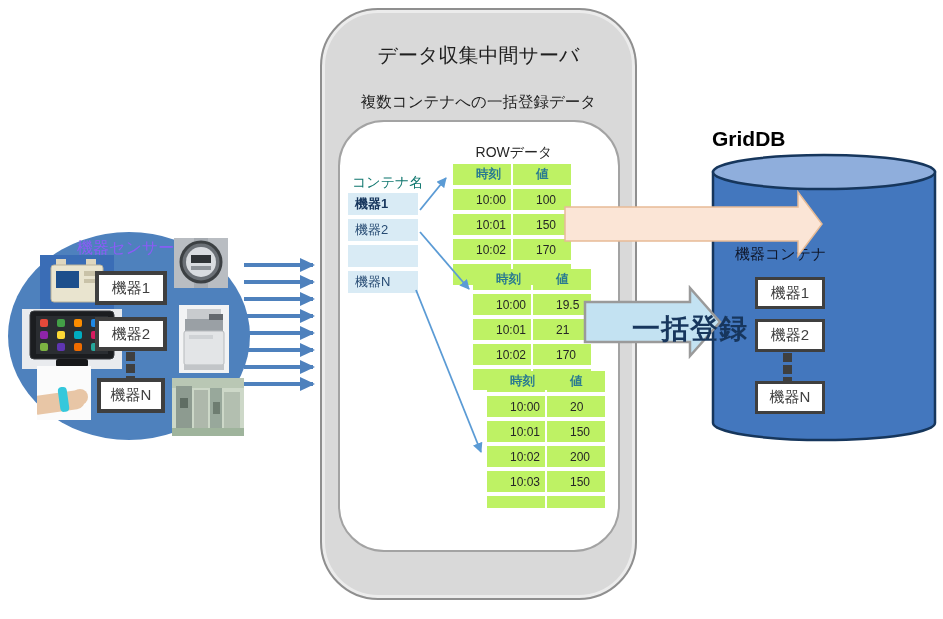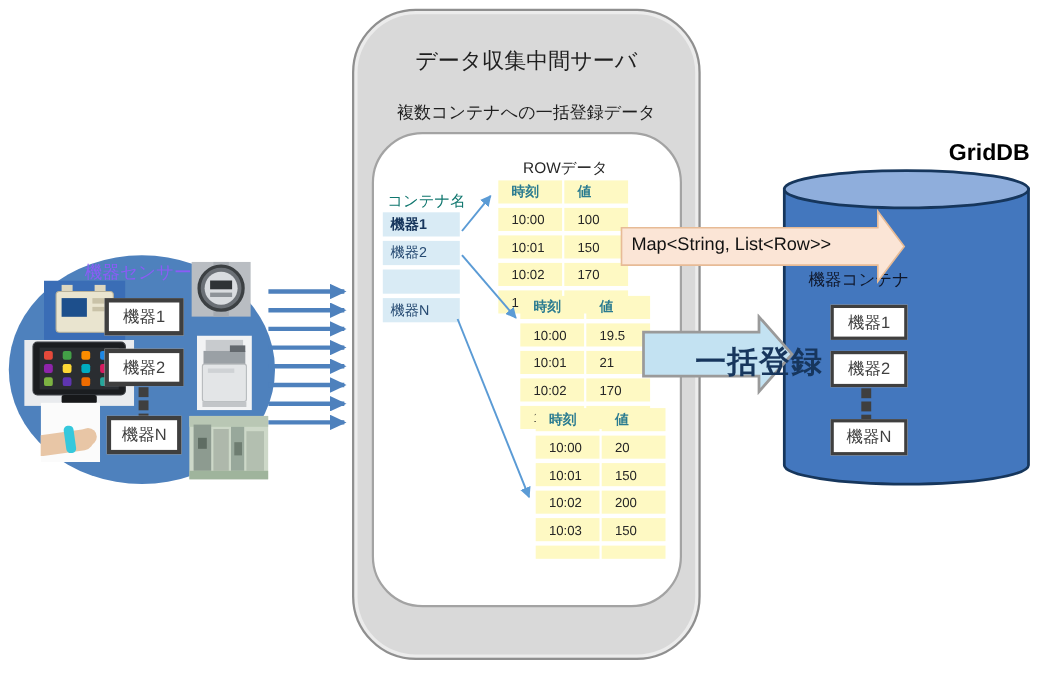--- a/index.html
+++ b/index.html
@@ -26,38 +26,38 @@
 
   .clist-label{left:352px;top:174px;font-size:14px;color:#0f766e;z-index:3;}
   .ccell{left:348px;width:70px;height:22px;background:#d9ebf5;font-size:13px;color:#264a72;
          display:flex;align-items:center;padding-left:7px;box-sizing:border-box;z-index:3;}
   .ccell-bold{font-weight:bold;color:#17365d;}
 
   .rowdata-label{left:455px;top:144px;width:118px;text-align:center;font-size:14px;color:#262626;z-index:3;}
 
   .dtable{position:absolute;}
   .trow{display:flex;gap:2px;margin-bottom:4px;}
-  .tc{height:21px;background:#fef9c3;font-size:12px;color:#262626;display:flex;align-items:center;
-      padding-left:12px;box-sizing:border-box;overflow:hidden;white-space:nowrap;}
+  .tc{height:21px;background:#bef264;font-size:12px;color:#262626;display:flex;align-items:center;
+      padding-left:23px;box-sizing:border-box;overflow:hidden;white-space:nowrap;}
   .c1{width:58px;}.c2{width:58px;}
   .thead .tc{color:#2a7b90;font-weight:bold;font-size:12.5px;}
   .rowempty .tc{height:12px;}
   #table1{left:453px;top:164px;z-index:3;}
   #table2{left:473px;top:269px;z-index:4;}
   #table3{left:487px;top:371px;z-index:5;}
 
   
   #flow-arrows{left:0;top:0;width:943px;height:619px;z-index:6;pointer-events:none;}
   .block-arrow-svg{z-index:7;}
   .map-arrow-label{left:574px;top:213px;width:244px;font-size:16.5px;color:#111;z-index:8;}
   .bulk-arrow-label{left:592px;top:310px;font-size:28px;font-weight:bold;color:#17365d;
                     letter-spacing:1px;z-index:8;margin-left:40px;}
 
   
-  .griddb-title{left:712px;top:127px;width:224px;text-align:right;font-size:21px;font-weight:600;color:#000;z-index:3;}
+  .griddb-title{left:712px;top:127px;width:224px;text-align:left;font-size:21px;font-weight:600;color:#000;z-index:3;}
   .cylinder-svg{left:710px;top:153px;z-index:2;}
   .grid-container-label{left:735px;top:245px;font-size:15px;color:#0f172a;z-index:3;}
   .grid-box{background:#fff;border:3px solid #3f3f3f;color:#3f3f3f;font-size:15px;
             display:flex;align-items:center;justify-content:center;z-index:4;}
 
   .caption{left:664px;top:462px;font-size:17.5px;line-height:26px;color:#262626;z-index:3;}
 </style>
 </head>
 <body>
 
@@ -251,21 +251,20 @@
     <g stroke="#5b9bd5" stroke-width="1.8" fill="none">
       <line x1="420" y1="210" x2="446" y2="178" marker-end="url(#thinHead)"></line>
       <line x1="420" y1="232" x2="469" y2="289" marker-end="url(#thinHead)"></line>
       <line x1="416" y1="290" x2="481" y2="452" marker-end="url(#thinHead)"></line>
     </g>
   </svg>
 
   <svg class="abs block-arrow-svg" style="left:563px;top:188px" width="264" height="74" viewBox="0 0 264 74">
     <polygon points="2,19 235,19 235,4 259,36 235,68 235,53 2,53" fill="#fbe5d6" stroke="#e7bb96" stroke-width="1.5"></polygon>
   </svg>
-  <div class="abs map-arrow-label">Map&lt;String, List&lt;Row&gt;&gt;</div>
 
   <svg class="abs block-arrow-svg" style="left:583px;top:285px" width="142" height="76" viewBox="0 0 142 76">
     <polygon points="2,17 107,17 107,3 137,37 107,71 107,57 2,57" fill="#c3e2f2" stroke="#9a9a9a" stroke-width="2.5"></polygon>
   </svg>
   <div class="abs bulk-arrow-label">一括登録</div>
 
   <div class="abs griddb-title">GridDB</div>
 
   <svg class="abs cylinder-svg" width="228" height="292" viewBox="0 0 228 292">
     <path d="M3,19 L3,270 A111,17 0 0,0 225,270 L225,19 Z" fill="#4377be" stroke="#16365c" stroke-width="2.5"></path>

